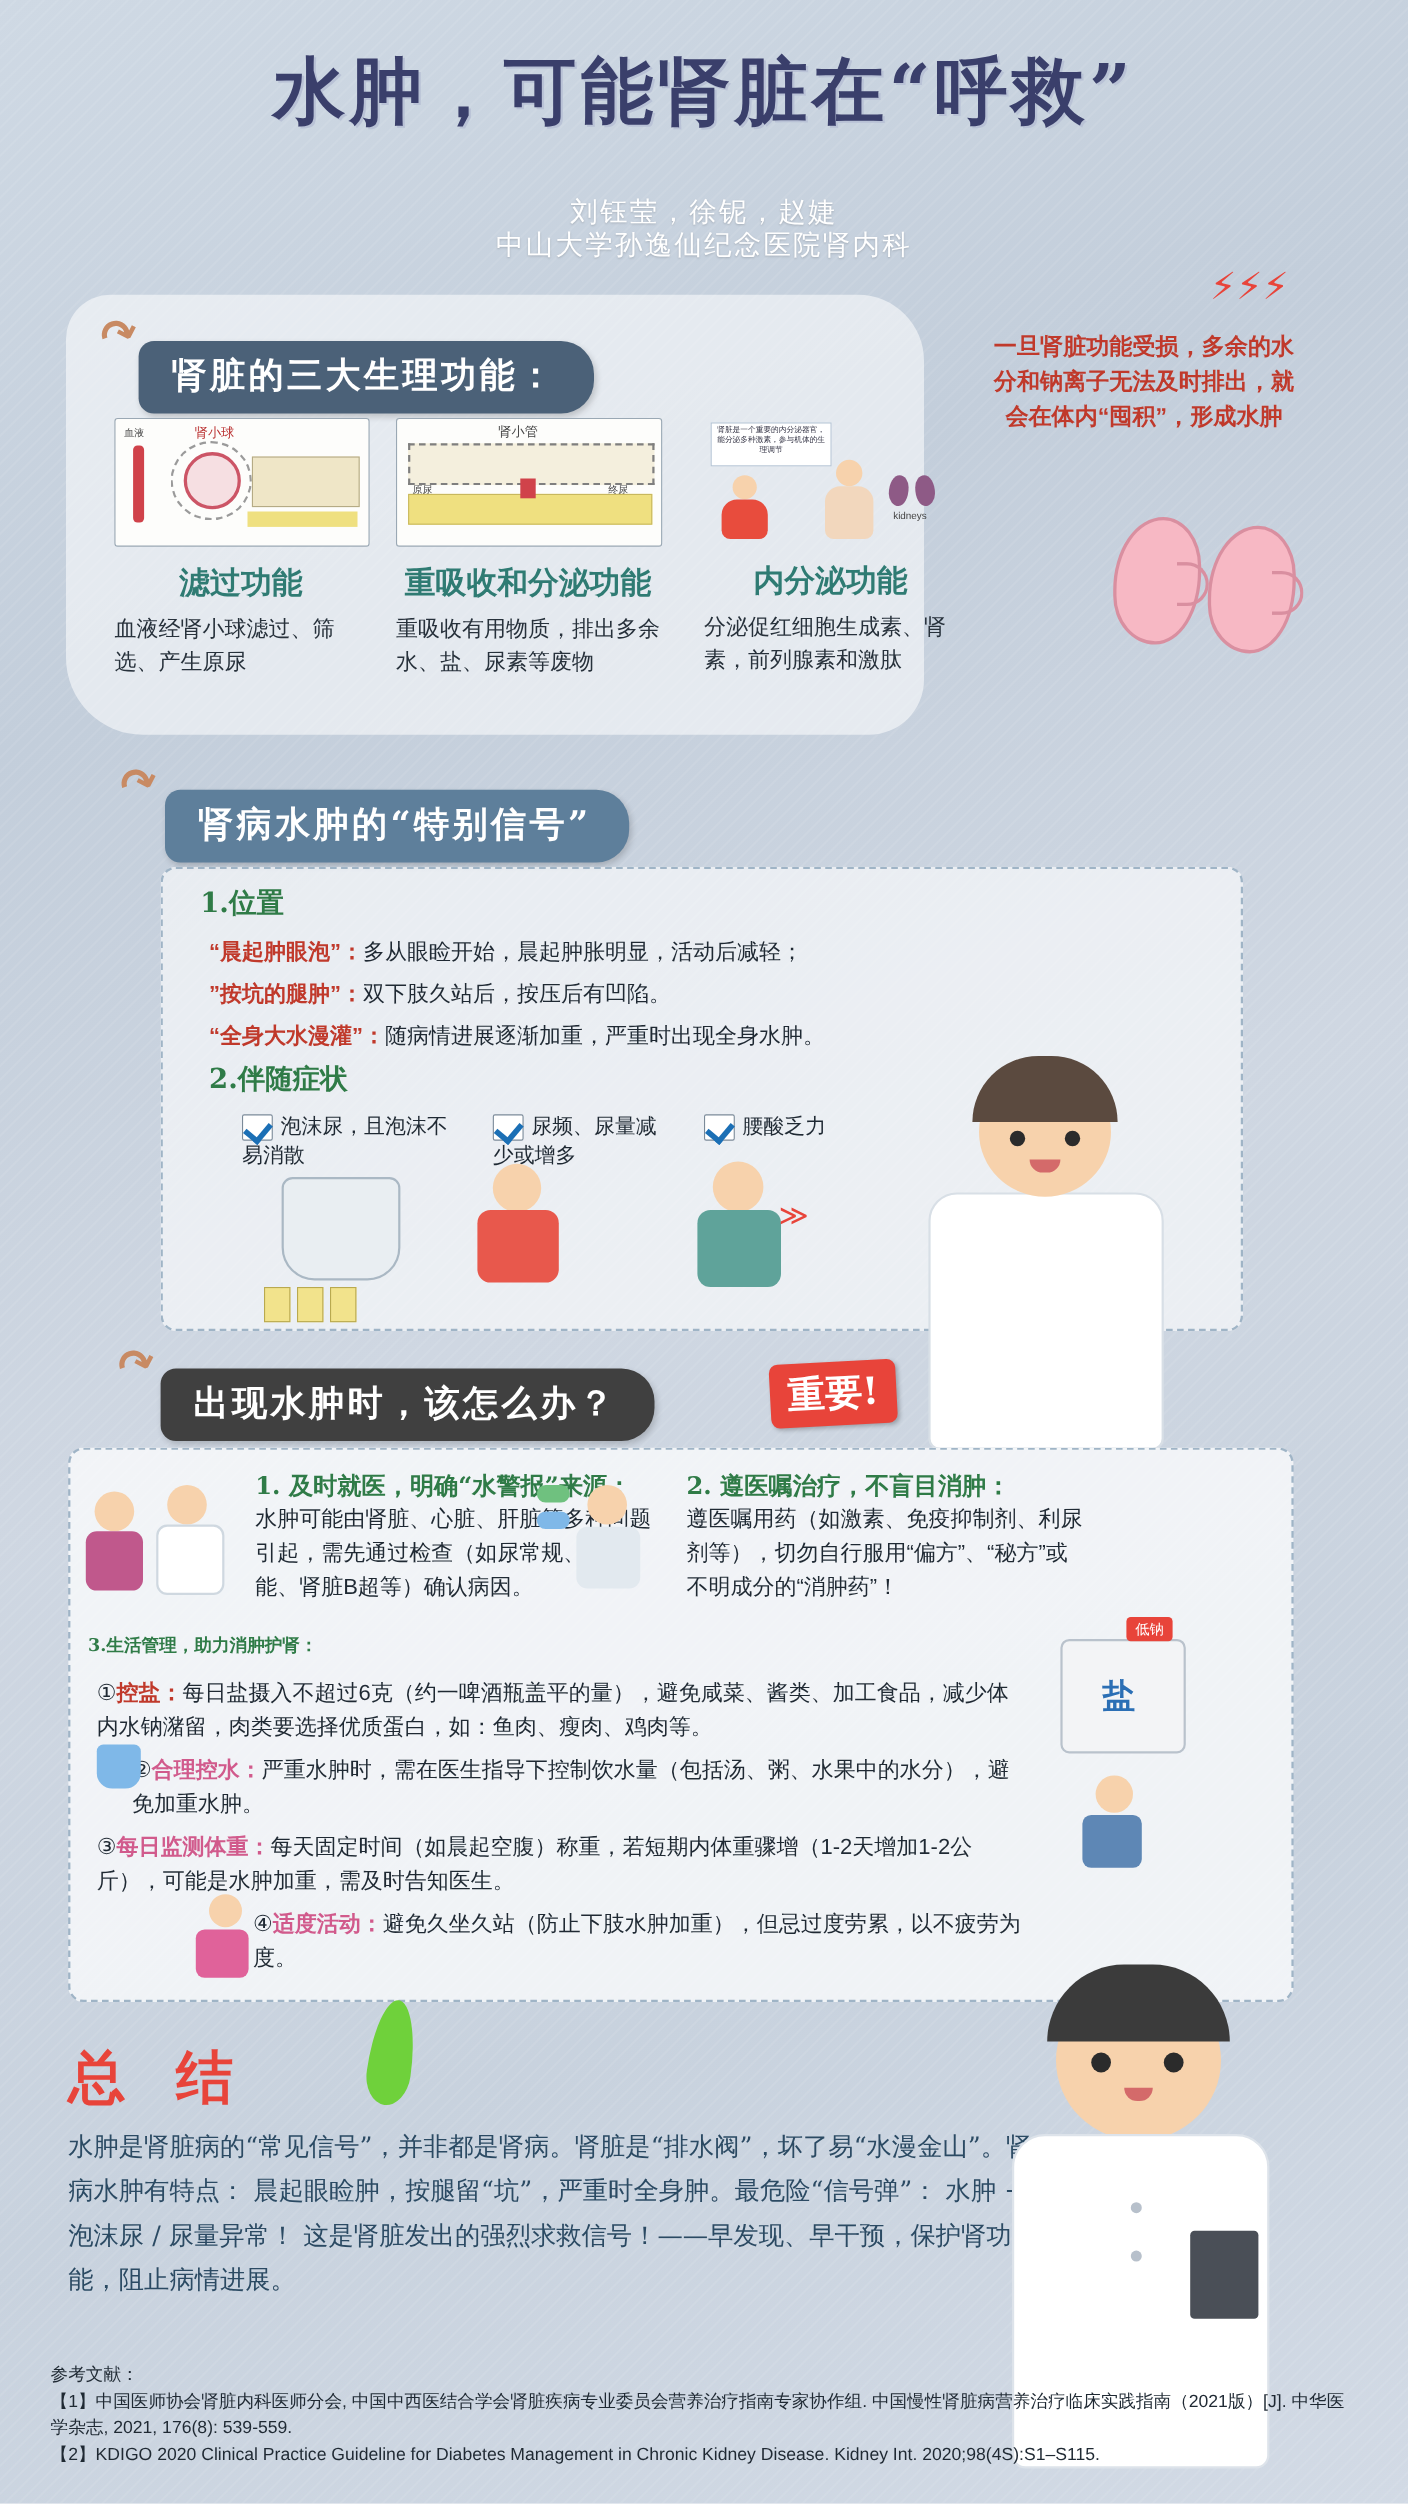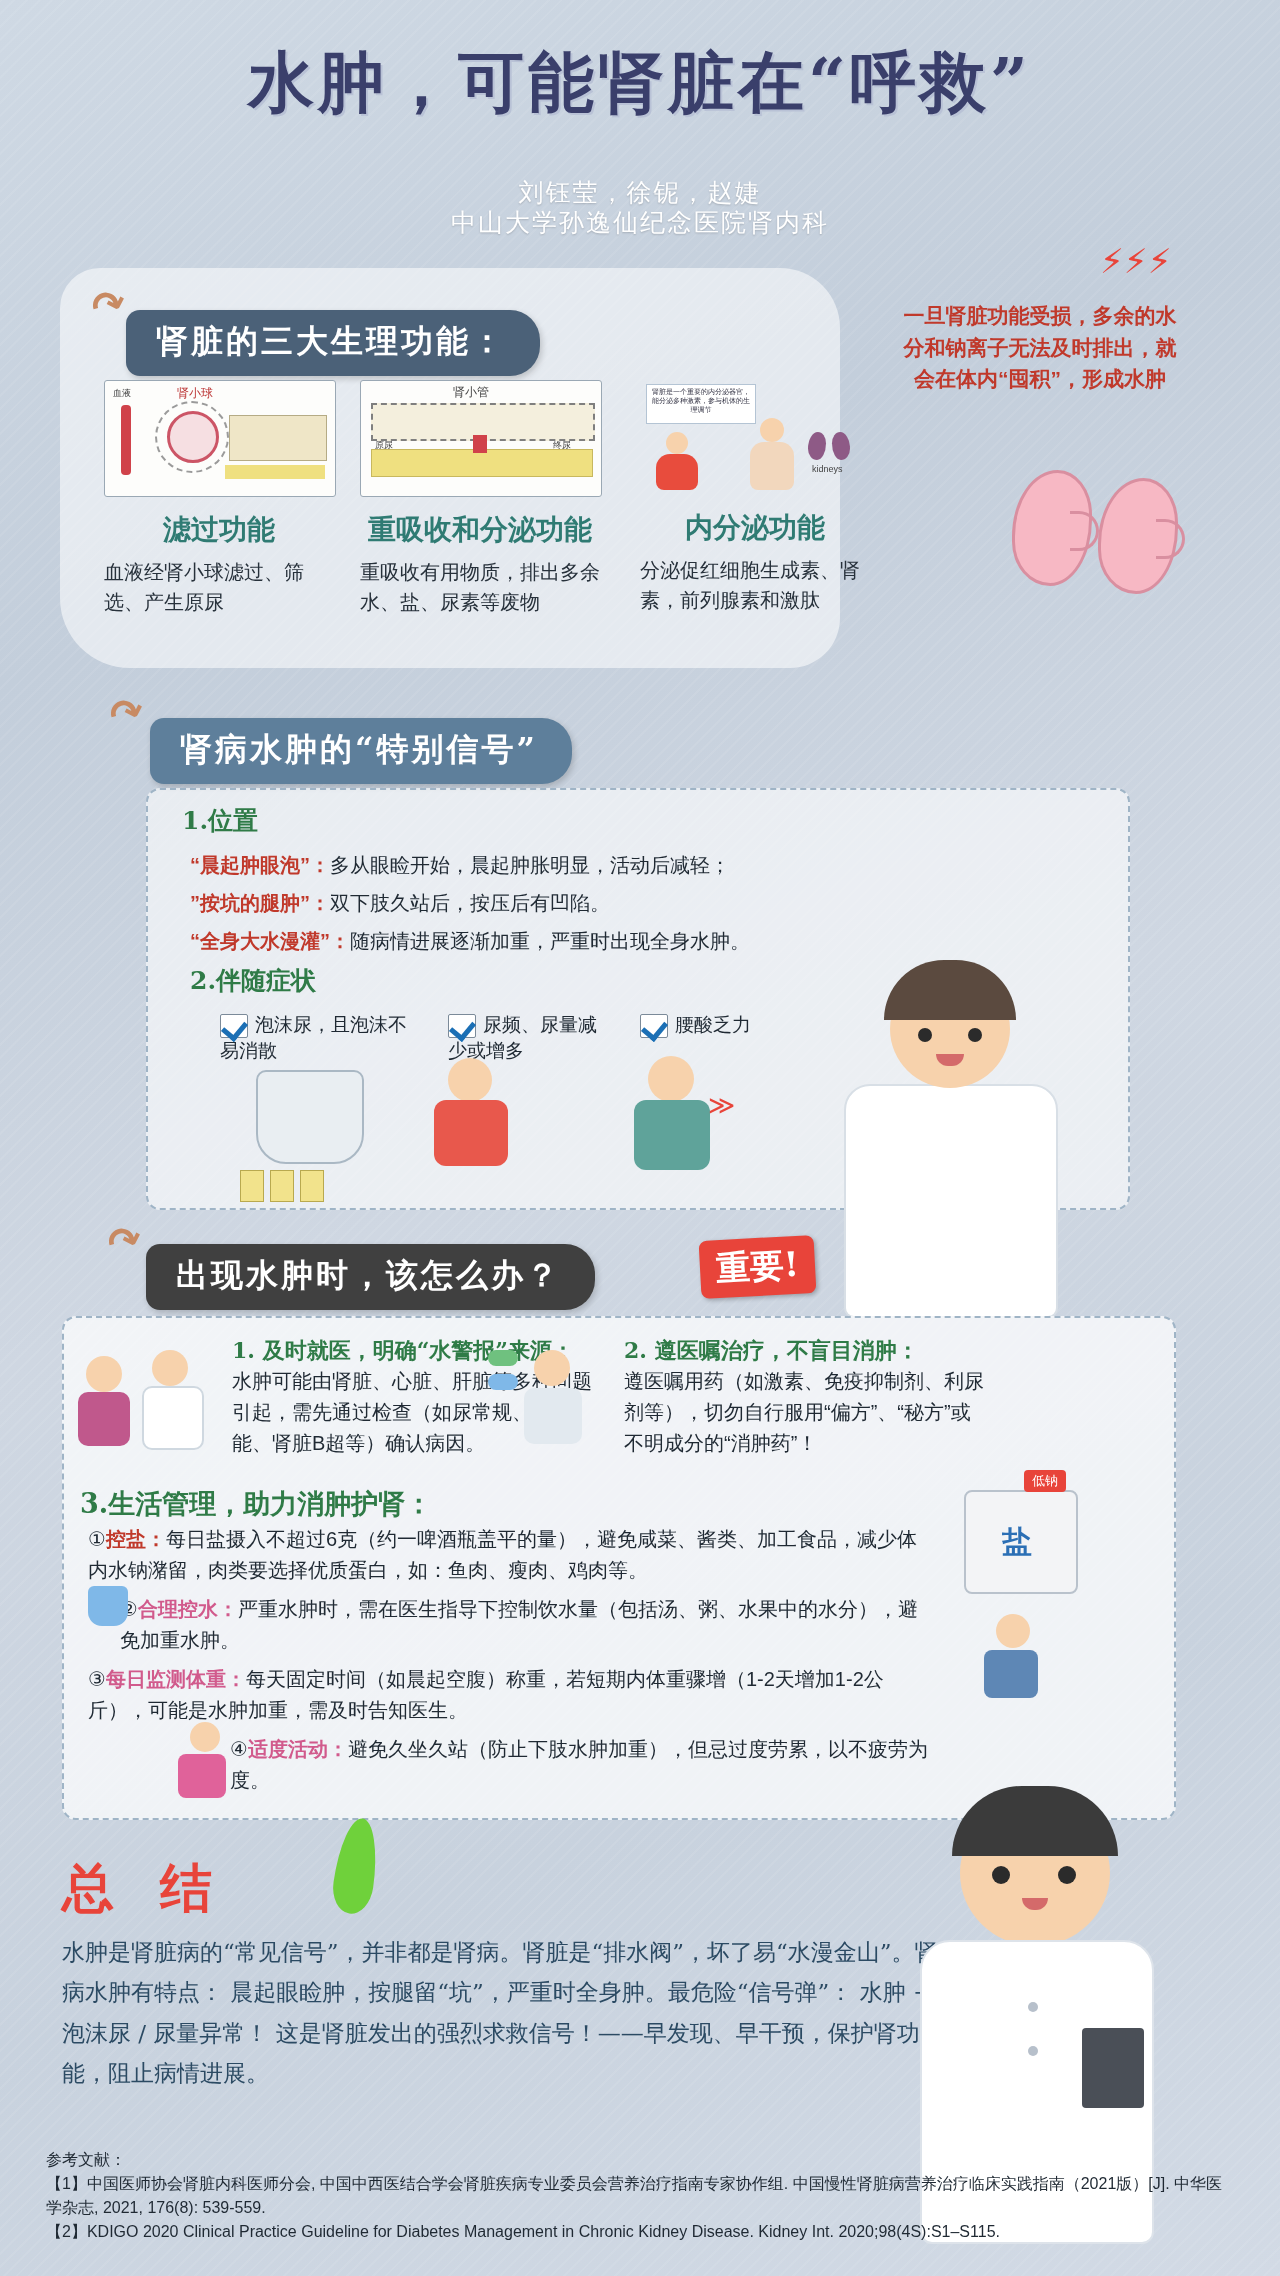--- a/index.html
+++ b/index.html
@@ -269,21 +269,21 @@
       <div class="t-head">2. 遵医嘱治疗，不盲目消肿：</div>
       <div class="t-body">遵医嘱用药（如激素、免疫抑制剂、利尿剂等），切勿自行服用“偏方”、“秘方”或不明成分的“消肿药”！</div>
     </div>
     <div style="position:absolute;left:420px;top:26px;width:130px;height:110px;">
       <div class="pill" style="left:4px;top:6px;width:30px;height:16px;background:#6fc17f;"></div>
       <div class="pill" style="left:4px;top:30px;width:30px;height:16px;background:#7fb8e8;"></div>
       <div style="position:absolute;left:50px;top:6px;width:36px;height:36px;background:#f7d2ac;border-radius:50%;"></div>
       <div style="position:absolute;left:40px;top:44px;width:58px;height:56px;background:#e2e9ef;border-radius:10px;"></div>
     </div>
 
-    <div class="t-head" style="position:absolute;left:16px;top:168px;font-size:27px;">3.生活管理，助力消肿护肾：</div>
+    <div class="t-head" style="position:absolute;left:16px;top:168px;font-size:16px;">3.生活管理，助力消肿护肾：</div>
 
     <div class="t-body" style="position:absolute;left:24px;top:206px;width:830px;">
       <span>①</span><span class="t-red">控盐：</span><span>每日盐摄入不超过6克（约一啤酒瓶盖平的量），避免咸菜、酱类、加工食品，减少体内水钠潴留，肉类要选择优质蛋白，如：鱼肉、瘦肉、鸡肉等。</span>
     </div>
 
     <div class="t-body" style="position:absolute;left:56px;top:276px;width:800px;">
       <span>②</span><span class="t-pink">合理控水：</span><span>严重水肿时，需在医生指导下控制饮水量（包括汤、粥、水果中的水分），避免加重水肿。</span>
     </div>
 
     <div class="t-body" style="position:absolute;left:24px;top:346px;width:830px;">

